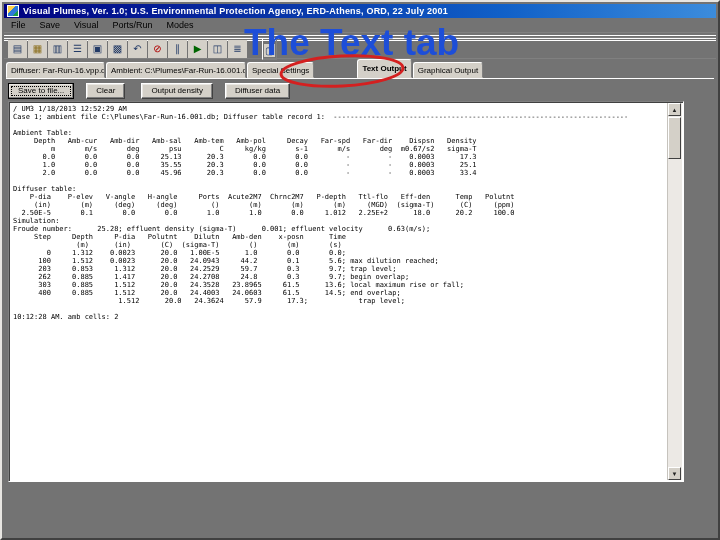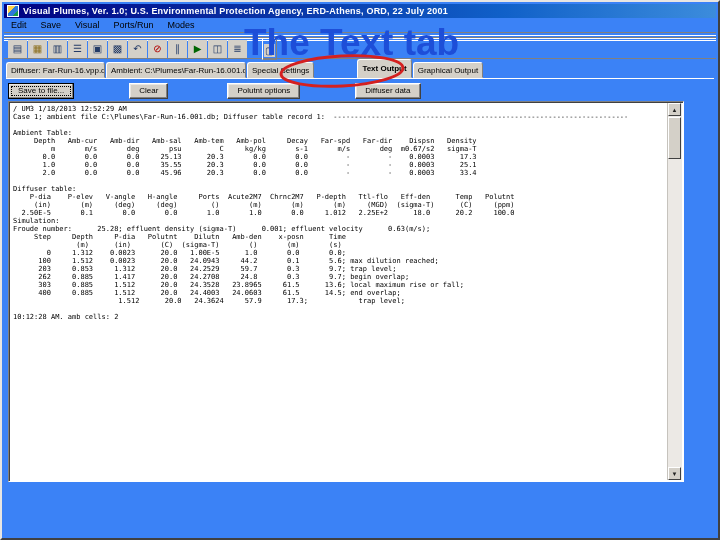--- a/index.html
+++ b/index.html
@@ -1,20 +1,20 @@
 <!DOCTYPE html>
 <html><head>
 <meta charset="utf-8">
 <style>
   html,body{margin:0;padding:0;background:#777;}
   .slide{position:relative;width:720px;height:540px;overflow:hidden;background:#d4d0c8;
          font-family:"Liberation Sans",sans-serif;}
 
   
-  .window{position:absolute;inset:0;background:#3b82f6;
+  .window{position:absolute;inset:0;background:#737373;
           border:2px solid;border-color:#e8e6e2 #404040 #404040 #e8e6e2;}
 
   .titlebar{position:absolute;left:2px;top:2px;right:2px;height:14px;
             background:linear-gradient(90deg,#000080 0%,#1060c8 70%,#3c8cdc 100%);
             display:flex;align-items:center;padding:0 3px;box-sizing:border-box;}
   .app-icon{width:10px;height:10px;margin-right:4px;flex:0 0 auto;
             background:linear-gradient(135deg,#ffd24a 0 40%,#2c7ad8 40% 75%,#1a9e4a 75%);
             border:1px solid #fff;}
   .title-text{color:#fff;font-size:9px;font-weight:bold;white-space:nowrap;letter-spacing:.2px;}
 
@@ -37,21 +37,21 @@
   .tabbar{position:absolute;left:4px;top:57px;right:4px;height:19px;
           display:flex;align-items:flex-end;font-size:8px;border-bottom:1px solid #fff;}
   .tab{height:16px;line-height:15px;padding:0 4px;box-sizing:border-box;margin-right:1px;
        background:#d4d0c8;border:1px solid;border-color:#fff #808080 #d4d0c8 #fff;
        border-radius:3px 3px 0 0;white-space:nowrap;overflow:hidden;cursor:default;}
   .tab.active{height:19px;line-height:18px;font-weight:bold;border-bottom-color:#d4d0c8;}
   .tab:nth-child(1){max-width:99px;} .tab:nth-child(2){max-width:140px;}
   .tab:nth-child(3){max-width:78px;} .tab:nth-child(4){max-width:56px;margin-left:42px;}
   .tab:nth-child(5){max-width:70px;}
 
-  .buttonrow{position:absolute;left:6px;top:80px;right:24px;height:17px;display:flex;align-items:center;gap:43px;}
+  .buttonrow{position:absolute;left:6px;top:80px;right:24px;height:17px;display:flex;align-items:center;}
   .btn{height:16px;font-size:8px;font-family:"Liberation Sans",sans-serif;padding:0 9px;
        background:#d4d0c8;border:1px solid;border-color:#fff #404040 #404040 #fff;
        box-shadow:inset -1px -1px 0 #808080, inset 1px 1px 0 #e9e7e3;cursor:default;white-space:nowrap;}
   .btn.focused{outline:1px dotted #000;outline-offset:-4px;border-color:#000;}
   .btn + .btn{margin-left:12px;}
   .btn:nth-child(3){margin-left:16px;}
 
   .console{position:absolute;left:6px;top:99px;right:34px;height:379px;background:#fff;
            border:1px solid;border-color:#808080 #fff #fff #808080;
            box-shadow:inset 1px 1px 0 #404040;overflow:hidden;}
@@ -86,21 +86,21 @@
 <div class="slide">
 
   <div class="window">
 
     <div class="titlebar">
       <span class="app-icon"></span>
       <span class="title-text">Visual Plumes,   Ver. 1.0;   U.S. Environmental Protection Agency,   ERD-Athens,   ORD,   22 July 2001</span>
     </div>
 
     <div class="menubar">
-      <span class="menu-item">Edit</span>
+      <span class="menu-item">File</span>
       <span class="menu-item">Save</span>
       <span class="menu-item">Visual</span>
       <span class="menu-item">Ports/Run</span>
       <span class="menu-item">Modes</span>
     </div>
 
     <div class="toolbar-grooves">
       <div class="groove"></div>
         <div class="groove"></div>
     </div>
@@ -125,21 +125,21 @@
       <span class="tab">Diffuser: Far-Run-16.vpp.db</span>
       <span class="tab">Ambient: C:\Plumes\Far-Run-16.001.db</span>
       <span class="tab">Special Settings</span>
       <span class="tab active">Text Output</span>
       <span class="tab">Graphical Output</span>
     </div>
 
     <div class="buttonrow">
       <button class="btn focused">Save to file...</button>
       <button class="btn">Clear</button>
-      <button class="btn">Polutnt options</button>
+      <button class="btn">Output density</button>
       <button class="btn">Diffuser data</button>
     </div>
 
     <div class="console">
       <pre>/ UM3 1/18/2013 12:52:29 AM
 Case 1; ambient file C:\Plumes\Far-Run-16.001.db; Diffuser table record 1:  ----------------------------------------------------------------------
 
 Ambient Table:
      Depth   Amb-cur   Amb-dir   Amb-sal   Amb-tem   Amb-pol     Decay   Far-spd   Far-dir    Dispsn   Density
          m       m/s       deg       psu         C     kg/kg       s-1       m/s       deg  m0.67/s2   sigma-T

